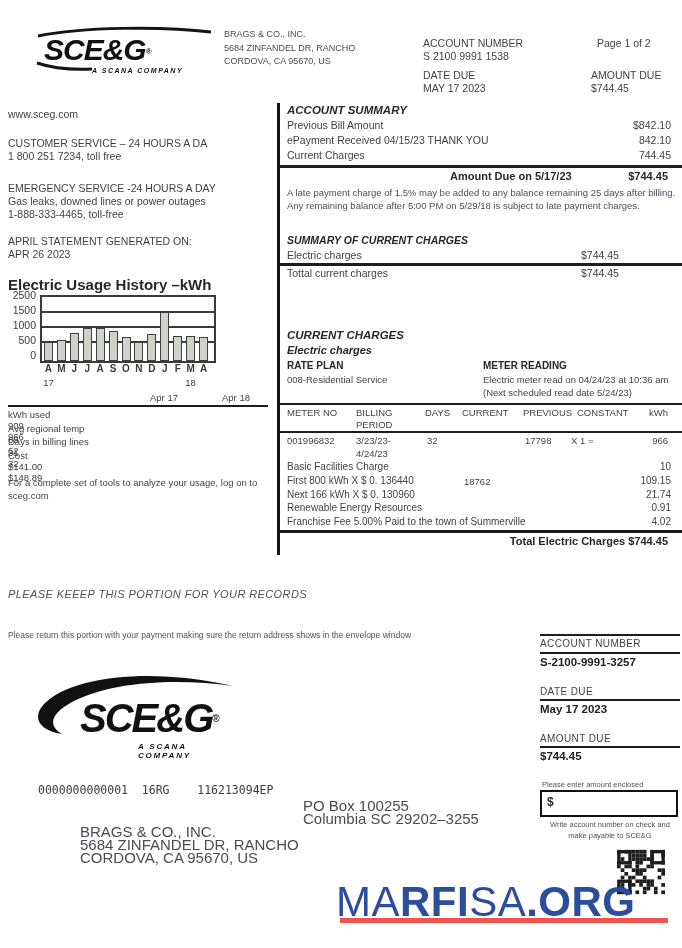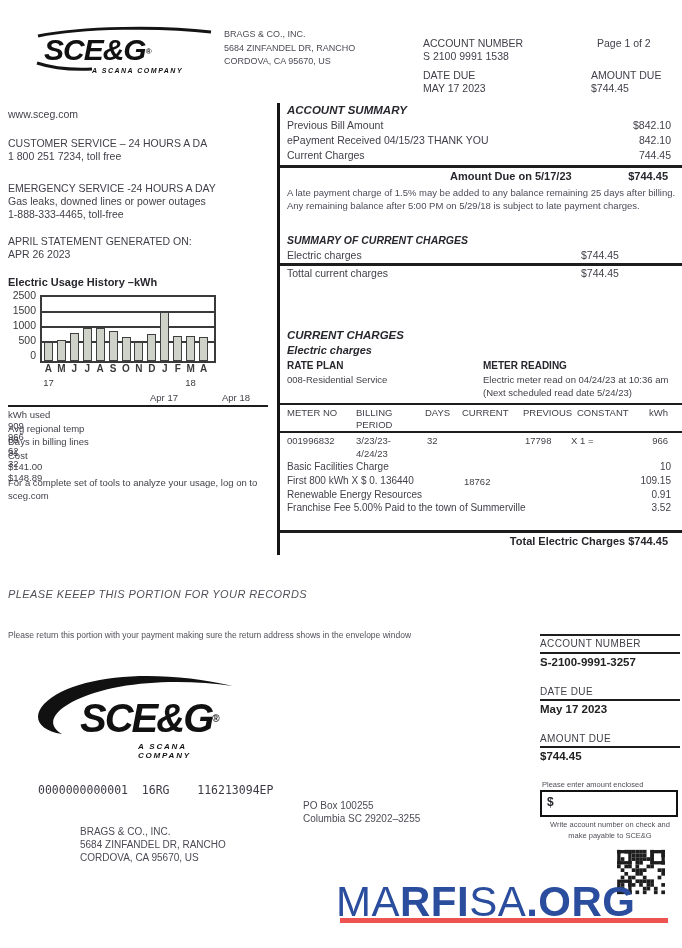--- a/index.html
+++ b/index.html
@@ -1,21 +1,21 @@
 <!DOCTYPE html>
 <html><head>
 <meta charset="utf-8">
 <style>
   html,body{margin:0;padding:0;background:#888;}
   #page{position:relative;width:682px;height:948px;background:#ffffff;
         font-family:"Liberation Sans",sans-serif;color:#3f3f48;overflow:hidden;}
   .abs{position:absolute;}
   .b{font-weight:bold;color:#27272e;}
   .bi{font-weight:bold;font-style:italic;color:#27272e;}
-  .small{font-size:10px;line-height:13px;}
+  .small{font-size:15px;line-height:13px;}
   .hr{position:absolute;background:#1d1d1d;}
   
   .logo-top{left:34px;top:24px;width:180px;height:54px;}
   .logo-top .word{position:absolute;left:10px;top:9px;font-size:30px;font-weight:900;font-style:italic;
                   letter-spacing:-1px;color:#111;}
   .logo-top .reg{font-size:8px;font-style:normal;vertical-align:6px;letter-spacing:0;}
   .logo-top .tag{position:absolute;left:58px;top:43px;font-size:7px;font-weight:bold;font-style:italic;
                  letter-spacing:1.5px;color:#111;}
   .addr{font-size:9px;line-height:13.5px;color:#4b4b55;}
   .lbl{font-size:10.5px;color:#3f3f48;}
@@ -85,21 +85,21 @@
 
   <div class="abs lc" style="left:8px;top:108px;">www.sceg.com</div>
   <div class="abs lc" style="left:8px;top:137px;">CUSTOMER SERVICE – 24 HOURS A DA</div>
   <div class="abs lc" style="left:8px;top:150px;">1 800 251 7234, toll free</div>
   <div class="abs lc" style="left:8px;top:182px;">EMERGENCY SERVICE -24 HOURS A DAY</div>
   <div class="abs lc" style="left:8px;top:195px;">Gas leaks, downed lines or power outages</div>
   <div class="abs lc" style="left:8px;top:208px;">1-888-333-4465, toll-free</div>
   <div class="abs lc" style="left:8px;top:235px;">APRIL STATEMENT GENERATED ON:</div>
   <div class="abs lc" style="left:8px;top:248px;">APR 26 2023</div>
 
-  <div class="abs b" style="left:8px;top:276px;font-size:11px;">Electric Usage History –kWh</div>
+  <div class="abs b" style="left:8px;top:276px;font-size:15px;">Electric Usage History –kWh</div>
   <div class="abs" id="ylabels">
       <div class="ylab" style="left: 6px; top: 289px;">2500</div>
       <div class="ylab" style="left: 6px; top: 304px;">1500</div>
       <div class="ylab" style="left: 6px; top: 319px;">1000</div>
       <div class="ylab" style="left: 6px; top: 334px;">500</div>
       <div class="ylab" style="left: 6px; top: 349px;">0</div>
     </div>
   <div class="abs" id="chartbox">
       <div class="grid" style="top: 14px;"></div>
       <div class="grid" style="top: 29px;"></div>
@@ -220,22 +220,23 @@
         <div class="mt-cell" style="left: 184px; top: 332px; margin-top: 41px;">18762</div>
         <div class="mt-cell" style="left: 245px; top: 332px;">17798</div>
         <div class="mt-cell" style="left: 291px; top: 332px;">X  1 =</div>
         <div class="mt-cell" style="right: 14px; top: 332px;">966</div>
         <div class="mt-cell" style="left: 76px; top: 345px;">4/24/23</div>
       </div>
 
     <div class="abs" id="chg-rows" style="left:7px;top:358px;width:384px;">
         <div class="chg-row"><div style="display: inline;">Basic Facilities Charge</div><div class="a">10</div></div>
         <div class="chg-row"><div style="display: inline;">First 800 kWh X $ 0. 136440</div><div class="a">109.15</div></div>
+        <div class="chg-row"><div style="display: inline;">Next 166 kWh X $ 0. 130960</div><div class="a">21.74</div></div>
         <div class="chg-row"><div style="display: inline;">Renewable Energy Resources</div><div class="a">0.91</div></div>
-        <div class="chg-row"><div style="display: inline;">Franchise Fee 5.00% Paid to the town of Summerville</div><div class="a">3.52</div></div>
+        <div class="chg-row"><div style="display: inline;">Franchise Fee 5.00% Paid to the town of Summerville</div><div class="a">4.02</div></div>
       </div>
     <div class="hr" style="left:0;top:427px;width:405px;height:2.5px;"></div>
     <div class="abs b" style="right:14px;top:432px;font-size:11px;">Total Electric Charges $744.45</div>
   </div>
 
   <div class="abs" style="left:8px;top:588px;font-size:11px;letter-spacing:0.4px;color:#50505a;font-style:italic;">PLEASE KEEEP THIS PORTION FOR YOUR RECORDS</div>
   <div class="abs" style="left:8px;top:630px;font-size:8.5px;color:#50505a;">Please return this portion  with your payment making  sure the return  address  shows  in the envelope  window</div>
 
   <div class="abs" id="stub-panel">
     <div class="sp-hr" style="top:0;height:1.5px;"></div>

